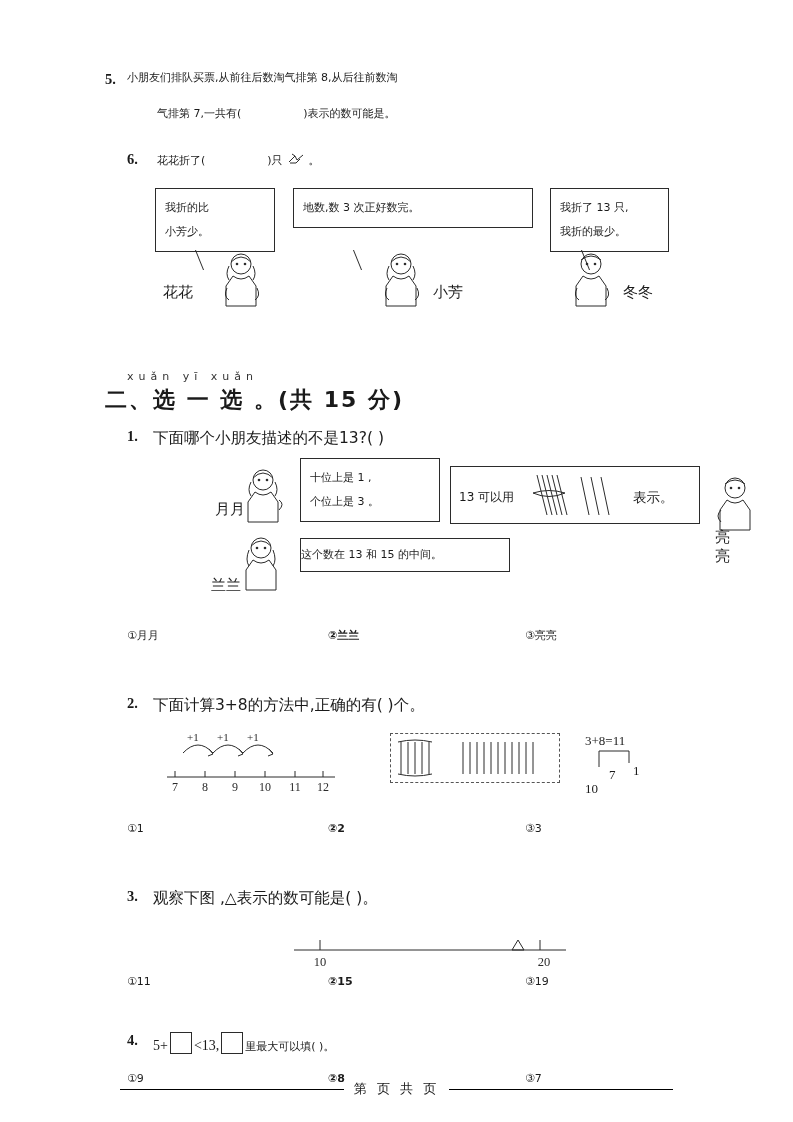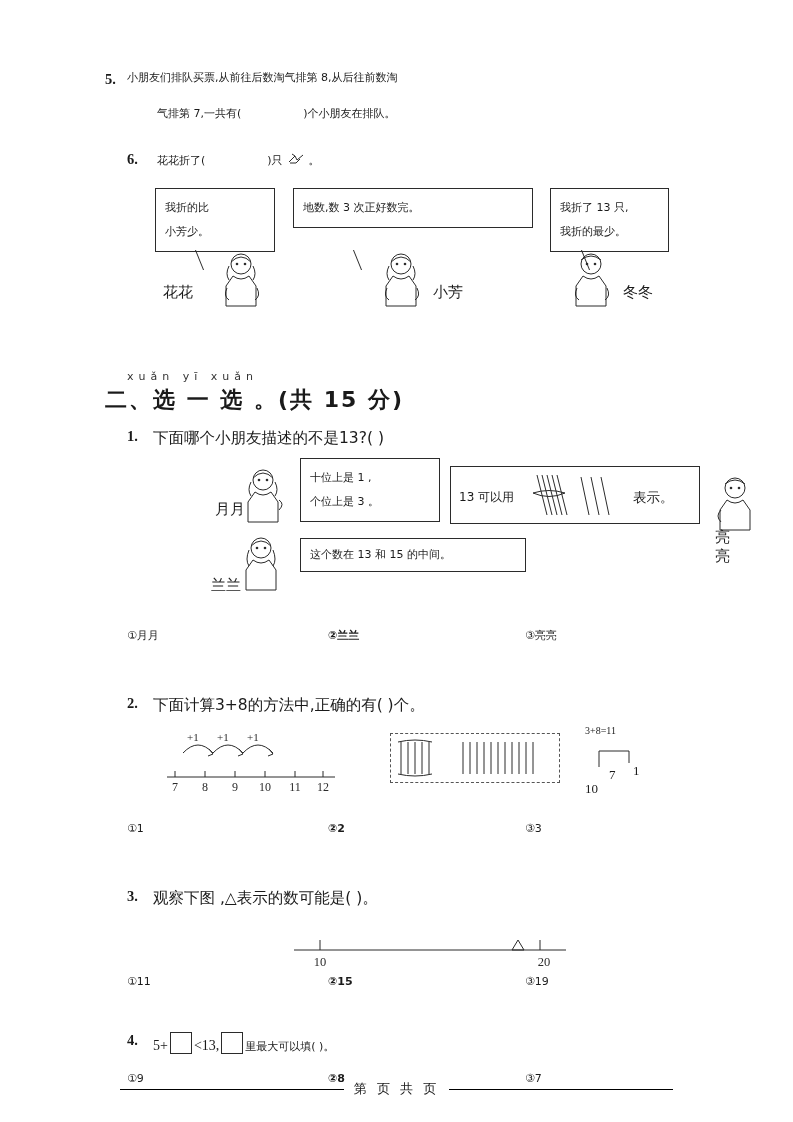--- a/index.html
+++ b/index.html
@@ -187,21 +187,21 @@
 
 <div class="page">
  <div class="content">
 
   <div class="q5">
     <span class="qnum numlbl">5.</span>
     <span class="line1 han">小朋友们排队买票,从前往后数淘气排第 8,从后往前数淘</span>
     <span class="line2">
       <span class="han">气排第 7,一共有(</span>
       <span class="blank-paren">&nbsp;</span>
-      <span class="han">)个小朋友在排队。</span>
+      <span class="han">)表示的数可能是。</span>
     </span>
   </div>
 
   <div class="q6">
     <span class="qnum numlbl">6.</span>
     <span class="stem">
       <span class="han">花花折了(</span>
       <span class="blank-paren">&nbsp;</span>
       <span class="han">)只</span>
       <span style="display:inline-block;vertical-align:-3px;">
@@ -347,21 +347,21 @@
         <path d="M18 12 q10 -10 20 0" fill="none" stroke="#2b2b2b" stroke-width="1"></path>
         <path d="M16 16 q-4 10 0 16" fill="none" stroke="#2b2b2b" stroke-width="1"></path>
         <path d="M40 16 q4 10 0 16" fill="none" stroke="#2b2b2b" stroke-width="1"></path>
         <path d="M20 26 q8 6 16 0 l7 10 v20 h-30 v-20 z" fill="none" stroke="#2b2b2b" stroke-width="1"></path>
         <circle cx="24" cy="14" r="1.3" fill="#2b2b2b"></circle>
         <circle cx="32" cy="14" r="1.3" fill="#2b2b2b"></circle>
       </svg>
     </div>
     <div class="kidlabel" style="left:66px; top:118px;">兰兰</div>
 
-    <div class="bubble" style="left:155px; top:80px; width:226px; height:34px; padding:4px 9px;">
+    <div class="bubble" style="left:155px; top:80px; width:210px; height:34px; padding:4px 0;">
       <span class="l han">这个数在 13 和 15 的中间。</span>
     </div>
   </div>
 
   <div class="opts" style="top: 558px;">
     <span class="optA han">①月月</span>
     <span class="optB han">②兰兰</span>
     <span class="optC han">③亮亮</span>
   </div>
 
@@ -424,21 +424,21 @@
           <line x1="114" y1="8" x2="114" y2="40"></line>
           <line x1="121" y1="8" x2="121" y2="40"></line>
           <line x1="128" y1="8" x2="128" y2="40"></line>
           <line x1="135" y1="8" x2="135" y2="40"></line>
           <line x1="142" y1="8" x2="142" y2="40"></line>
         </g>
       </svg>
     </div>
 
     <div style="position:absolute; left:480px; top:0;">
-      <div style="position:absolute; left:0; top:0; font-size:10px;" class="mono">3+8=11</div>
+      <div style="position:absolute; left:0; top:8px; font-size:13px;" class="mono">3+8=11</div>
       <svg style="position:absolute; left:6px; top:22px;" width="70" height="50" viewBox="0 0 70 50">
         <g stroke="#2b2b2b" stroke-width="1" fill="none">
           <line x1="8" y1="4" x2="8" y2="20"></line>
           <line x1="8" y1="4" x2="38" y2="4"></line>
           <line x1="38" y1="4" x2="38" y2="16"></line>
         </g>
       </svg>
       <div style="position:absolute; left:24px; top:42px; font-size:13px;" class="mono">7</div>
       <div style="position:absolute; left:48px; top:38px; font-size:13px;" class="mono">1</div>
       <div style="position:absolute; left:0px; top:56px; font-size:13px;" class="mono">10</div>

